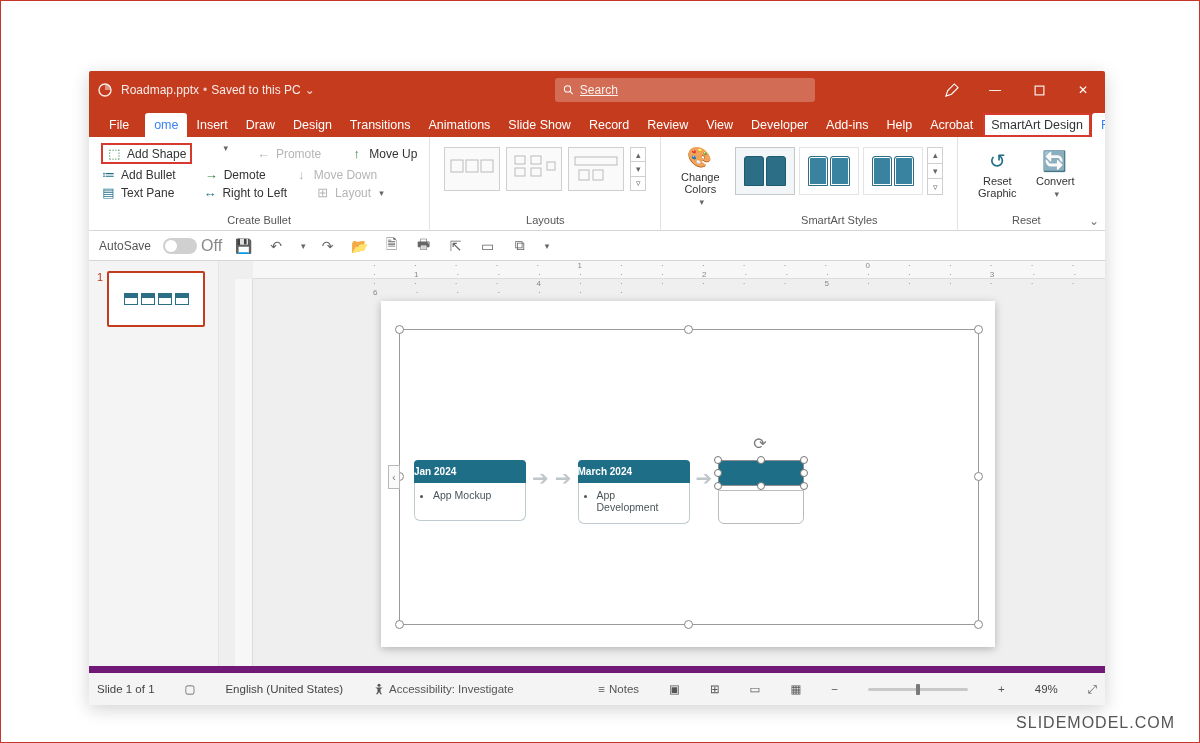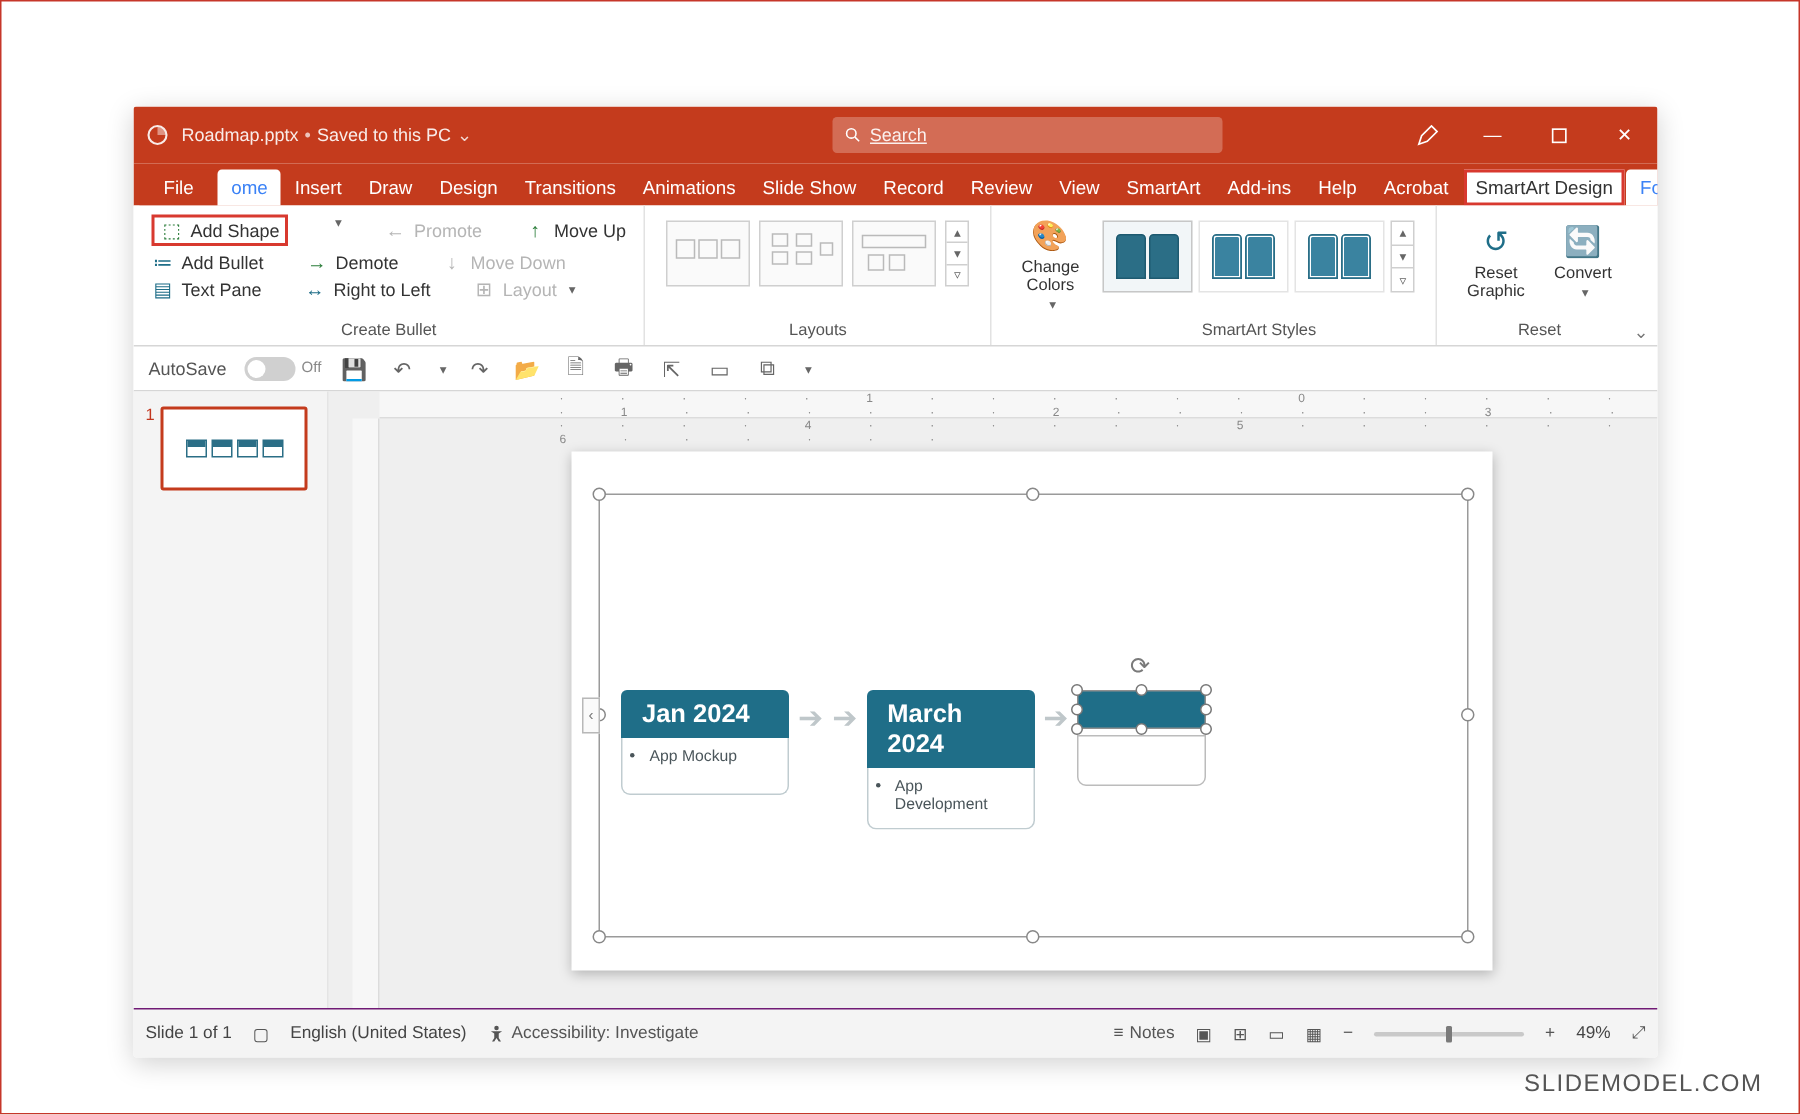--- a/index.html
+++ b/index.html
@@ -65,31 +65,31 @@
   .ruler-h{ position:absolute; top:0; left:34px; right:0; height:18px; background:#f7f7f7; border-bottom:1px solid #dcdcdc; font-size:8px; color:#888; display:flex; align-items:center; gap:2px; padding-left:120px; letter-spacing:18px;}
   .ruler-v{ position:absolute; top:18px; left:16px; width:18px; bottom:0; background:#f7f7f7; border-right:1px solid #dcdcdc;}
   .slide{ position:absolute; top:40px; left:162px; width:614px; height:346px; background:#fff; box-shadow:0 2px 8px rgba(0,0,0,.25);}
   .smartart-frame{ position:absolute; top:68px; left:180px; width:580px; height:296px; border:1px solid #9a9a9a;}
   .smartart-frame .handle{ position:absolute; width:9px; height:9px; background:#fff; border:1px solid #888; border-radius:50%;}
   .h-tl{top:-5px; left:-5px} .h-tr{top:-5px; right:-5px} .h-bl{bottom:-5px; left:-5px} .h-br{bottom:-5px; right:-5px}
   .h-tm{top:-5px; left:calc(50% - 5px)} .h-bm{bottom:-5px; left:calc(50% - 5px)} .h-ml{left:-5px; top:calc(50% - 5px)} .h-mr{right:-5px; top:calc(50% - 5px)}
   .expand-tab{ position:absolute; left:-12px; top:calc(50% - 12px); width:12px; height:24px; border:1px solid #b8b8b8; background:#fafafa; display:flex; align-items:center; justify-content:center; font-size:10px; color:#777; cursor:pointer;}
   .roadmap{ position:absolute; top:130px; left:14px; display:flex; align-items:flex-start; gap:6px;}
   .step{ width:112px;}
-  .step-head{ background:#1f6e88; color:#fff; font-size:17px; font-weight:600; padding:6px 14px; border-radius:4px 4px 0 0;}
+  .step-head{ background:#1f6e88; color:#fff; font-size:10px; font-weight:600; padding:6px 0; border-radius:4px 4px 0 0;}
   .step-body{ border:1px solid #c0ccd0; border-top:none; border-radius:0 0 6px 6px; background:#fff; font-size:10.5px; color:#4a555a; padding:6px 10px 10px 10px; min-height:38px;}
   .step-body li{ margin-left:8px;}
   .arrow{ align-self:flex-start; margin-top:6px; color:#bfc7ca; font-size:20px;}
   .new-shape{ position:relative; width:86px;}
   .new-shape .bar{ height:26px; background:#1f6e88; border-radius:3px; border:1px solid #8f8f8f;}
   .new-shape .sub{ margin-top:4px; height:34px; border:1px solid #bcbcbc; border-radius:0 0 6px 6px; background:#fff;}
   .sel-handle{ position:absolute; width:8px; height:8px; background:#fff; border:1px solid #777; border-radius:50%;}
   .rot{ position:absolute; top:-26px; left:calc(50% - 8px); width:16px; height:16px; color:#7a7a7a;}
   
-  .status{ height:24px; background:#f4f4f4; border-top:1px solid #701a75; display:flex; align-items:center; font-size:11.5px; color:#444; padding:16px 8px; gap:14px;}
+  .status{ height:24px; background:#f4f4f4; border-top:7px solid #701a75; display:flex; align-items:center; font-size:11.5px; color:#444; padding:16px 8px; gap:30px;}
   .status .grow{flex:1;}
   .sbtn{ display:flex; align-items:center; gap:4px; cursor:pointer; color:#555;}
   .zoom-slider{ width:100px; height:3px; background:#c9c9c9; position:relative; border-radius:2px;}
   .zoom-slider .knob{ position:absolute; top:-4px; left:48%; width:4px; height:11px; background:#7a7a7a; border-radius:1px;}
   .watermark{ position:absolute; bottom:10px; right:24px; font-size:16px; letter-spacing:1px; color:#555;}
 </style>
 </head>
 <body>
 
 <div class="outer-frame">
@@ -134,21 +134,21 @@
     <div class="rtab active">ome</div>
     <div class="rtab">Insert</div>
     <div class="rtab">Draw</div>
     <div class="rtab">Design</div>
     <div class="rtab">Transitions</div>
     <div class="rtab">Animations</div>
     <div class="rtab">Slide Show</div>
     <div class="rtab">Record</div>
     <div class="rtab">Review</div>
     <div class="rtab">View</div>
-    <div class="rtab">SmartArt</div>
+    <div class="rtab">Developer</div>
     <div class="rtab">Add-ins</div>
     <div class="rtab">Help</div>
     <div class="rtab">Acrobat</div>
     <div class="rtab boxed">SmartArt Design</div>
     <div class="rtab active" style="border-radius:3px 3px 0 0">Format</div>
 
   </div>
 
   <div class="ribbon">
     <div class="group">
@@ -280,21 +280,21 @@
             </div>
       </div>
       <div class="label">Reset</div>
     </div>
     <div class="ribbon-collapse">⌄</div>
   </div>
 
   <div class="qat">
     <span>AutoSave</span>
     <span class="toggle"></span>
-    <span style="font-size:10px;color:#888;margin-left:-8px">Off</span>
+    <span style="font-size:16px;color:#888;margin-left:-8px">Off</span>
     <span class="qbtn">💾</span>
     <span class="qbtn gray">↶</span>
         <span class="drop-caret">▾</span>
     <span class="qbtn gray">↷</span>
     <span class="qbtn gray">📂</span>
     <span class="qbtn gray">🗎</span>
     <span class="qbtn gray">🖶</span>
     <span class="qbtn gray">⇱</span>
     <span class="qbtn gray">▭</span>
     <span class="qbtn gray">⧉</span>

